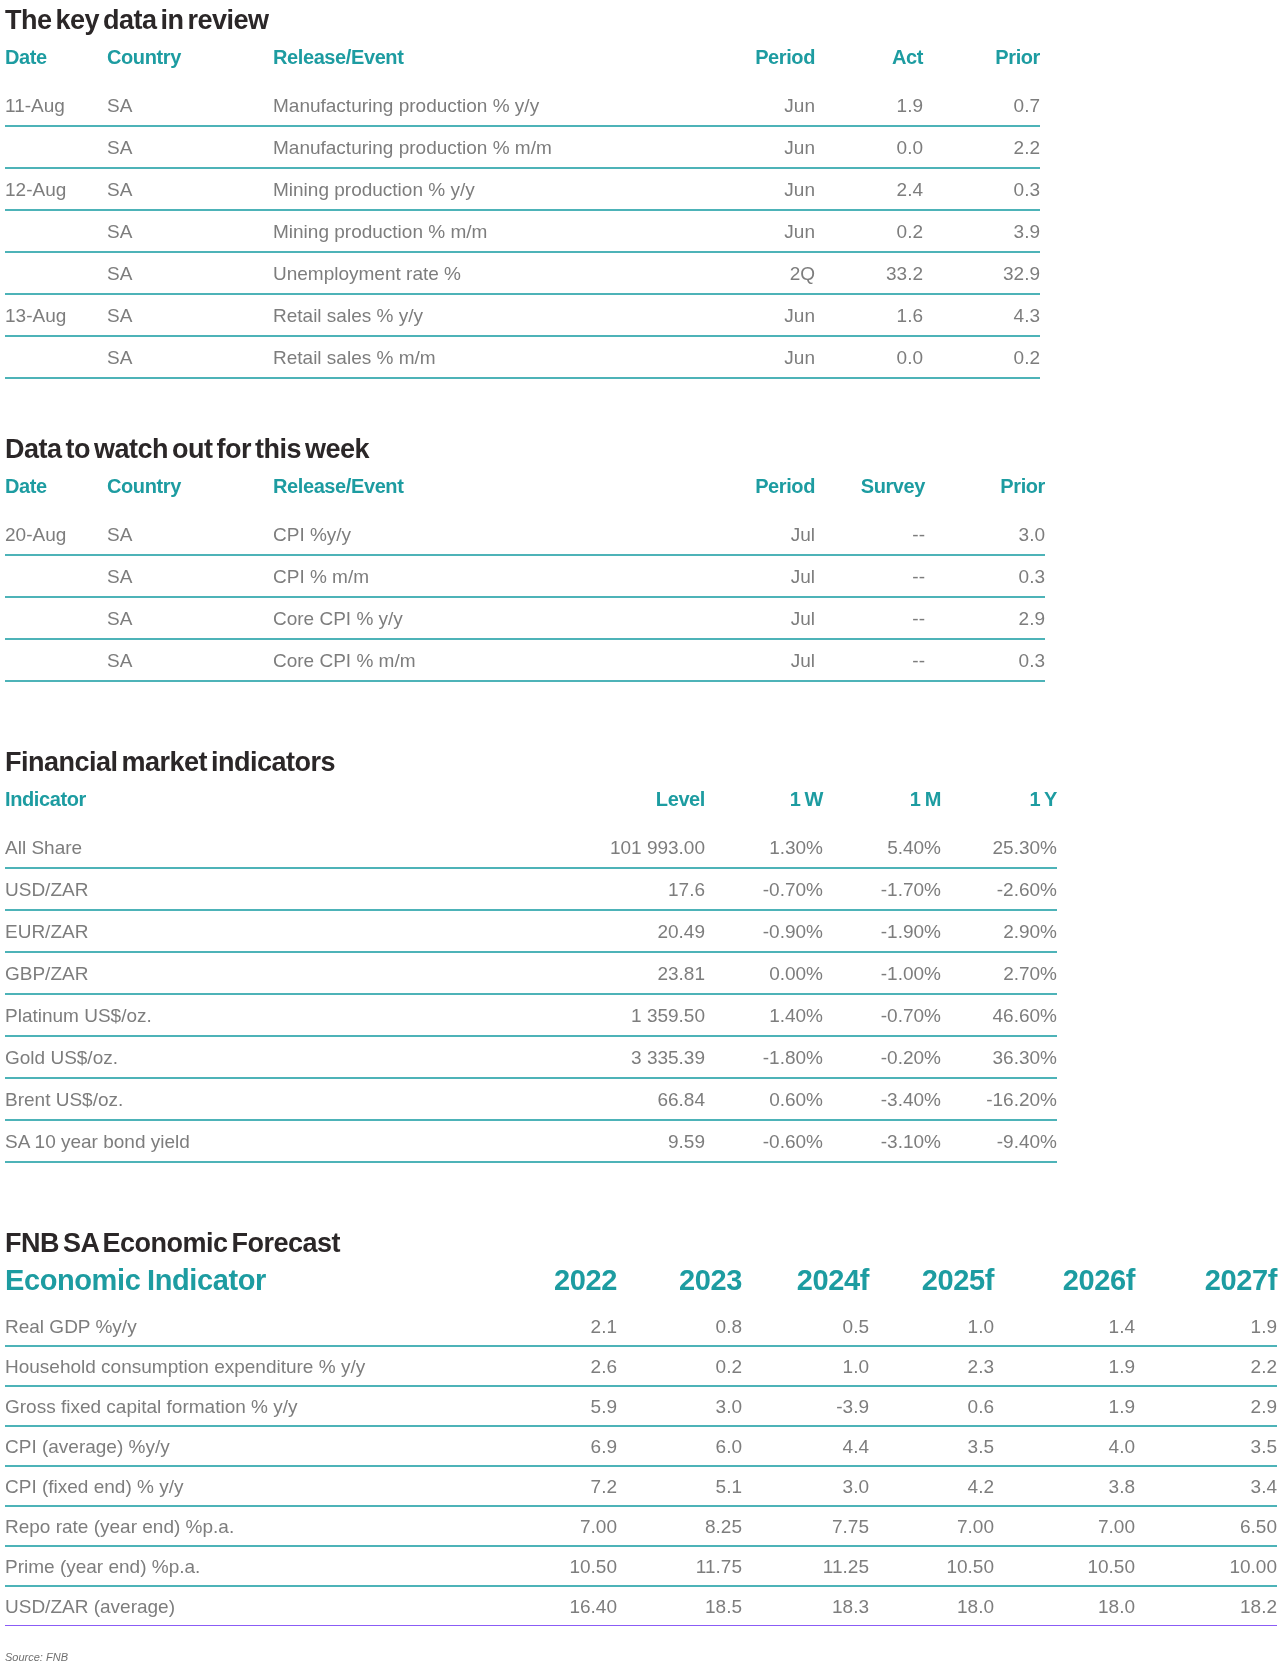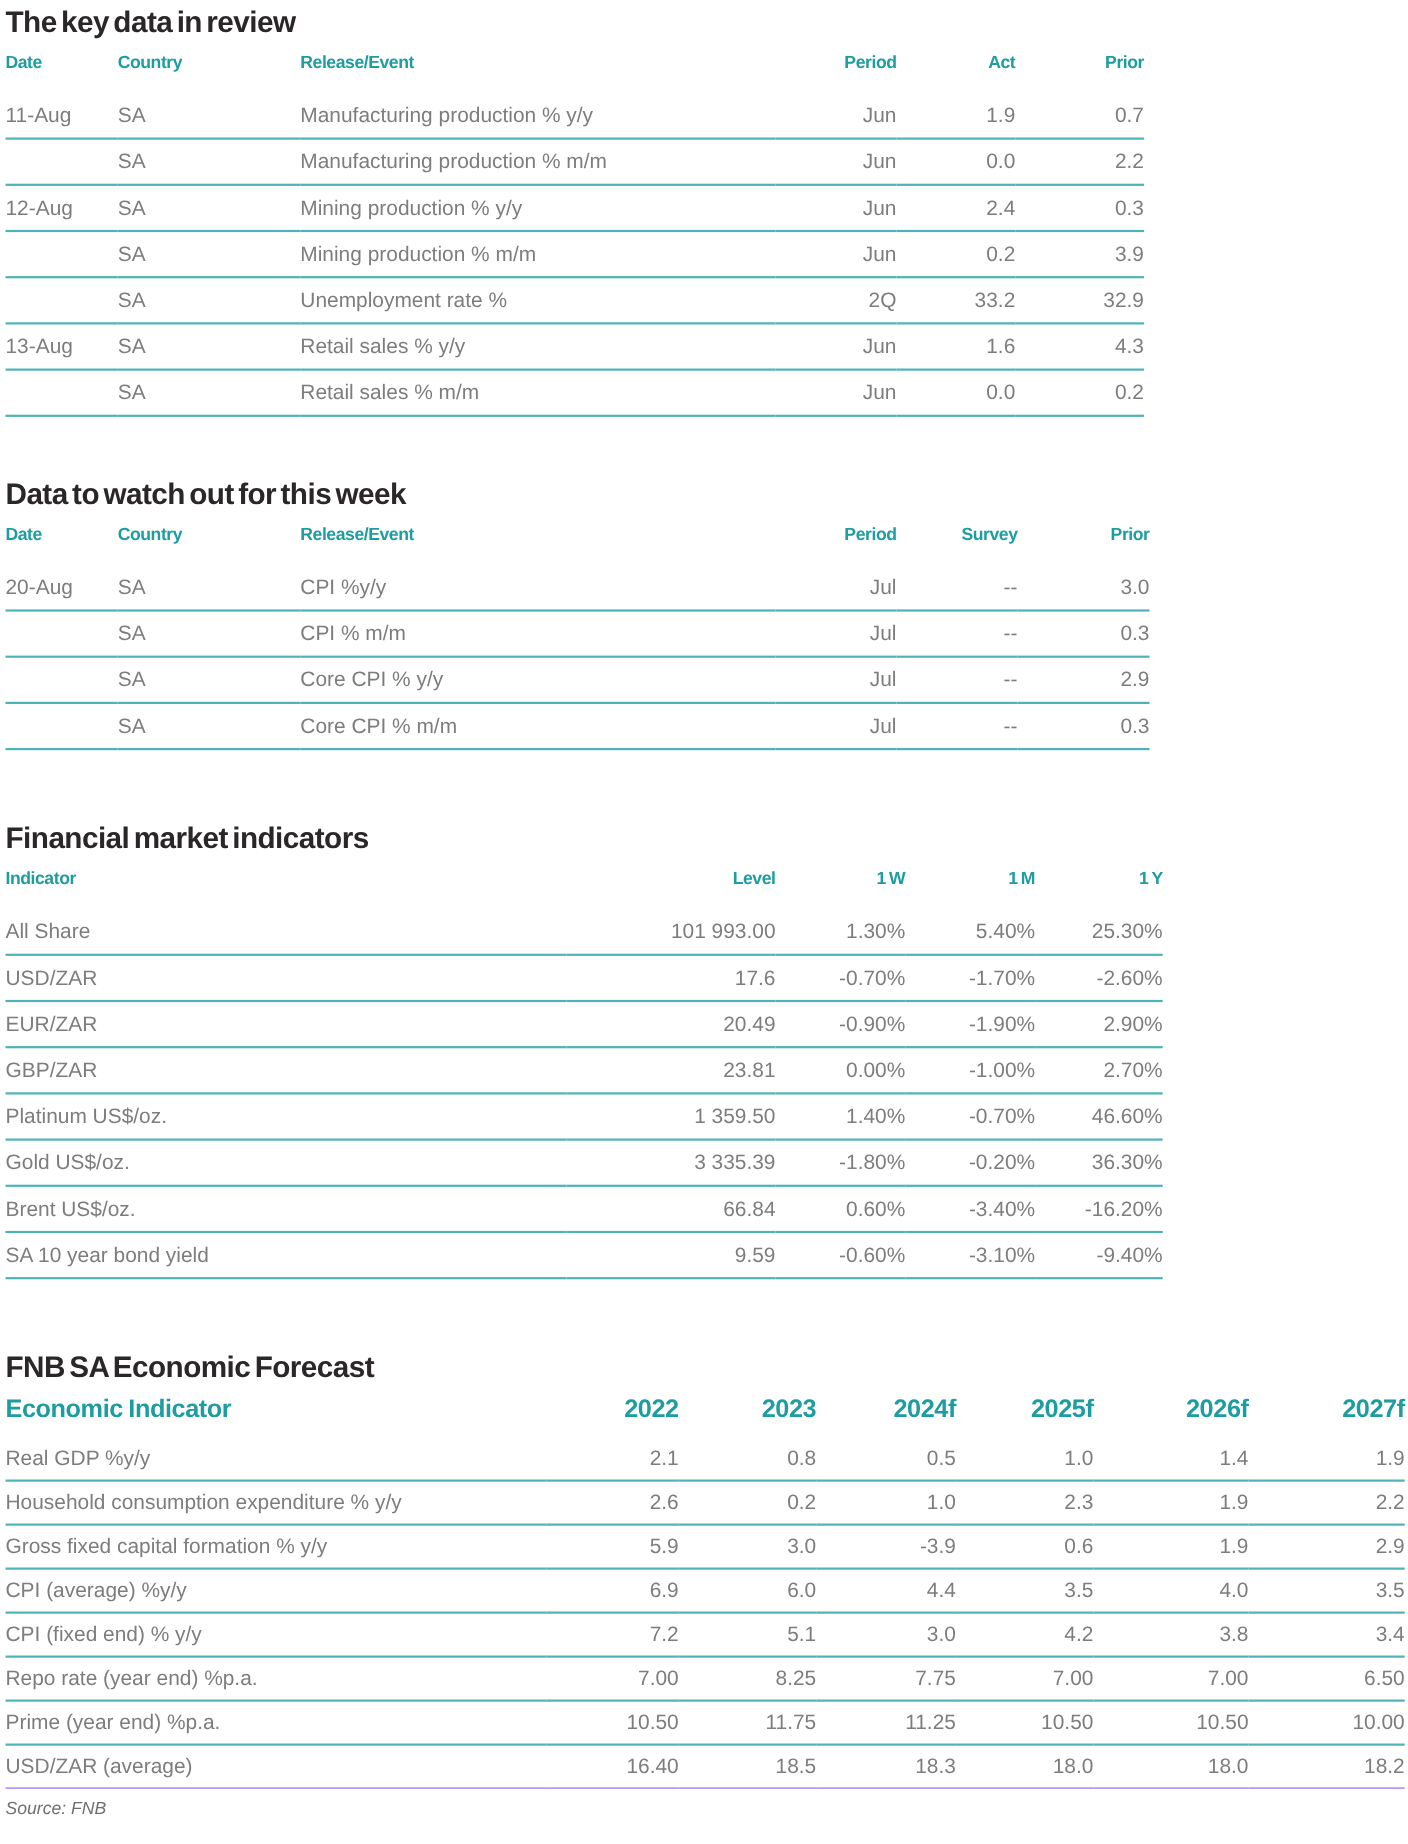--- a/index.html
+++ b/index.html
@@ -19,21 +19,21 @@
     color:#2b2728;
     letter-spacing:-0.5px;
     word-spacing:-3px;
   }
   table { border-collapse:collapse; table-layout:fixed; margin-top:14px; }
   th {
     text-align:left;
     vertical-align:bottom;
     color:#1d9ca1;
     font-weight:bold;
-    font-size:16px;
+    font-size:20px;
     line-height:23px;
     letter-spacing:-0.4px;
     word-spacing:-1px;
     padding:0 0 16px 0;
   }
   td {
     font-size:19px;
     line-height:22px;
     color:#7d7d7d;
     padding:10px 0 8px 0;
@@ -60,37 +60,37 @@
   
   .t3 { width:1052px; }
   .t3 th:nth-child(2) { width:190px; }
   .t3 th:nth-child(3) { width:118px; }
   .t3 th:nth-child(4) { width:118px; }
   .t3 th:nth-child(5) { width:116px; }
   .t3 th:not(:first-child), .t3 td:not(:first-child) { text-align:right; }
   .t3 td { padding:10px 0 8px 0; }
   
   .t4 { width:1272px; margin-top:12px; }
-  .t4 th { font-size:23px; line-height:26px; padding-bottom:14px;margin-top:17px; }
+  .t4 th { font-size:29px; line-height:26px; padding-bottom:14px;margin-top:17px; }
   .t4 th:nth-child(2) { width:120px; }
   .t4 th:nth-child(3) { width:125px; }
   .t4 th:nth-child(4) { width:127px; }
   .t4 th:nth-child(5) { width:125px; }
   .t4 th:nth-child(6) { width:141px; }
   .t4 th:nth-child(7) { width:142px; }
   .t4 th:not(:first-child), .t4 td:not(:first-child) { text-align:right; }
   .t4 td { padding:9px 0 7px 0; }
   .t4 tbody tr:last-child td { border-bottom:1px solid #8b5cf6; }
 
   .gap-2 { margin-top:58px; }
   .gap-3 { margin-top:68px; }
   .gap-4 { margin-top:68px; }
   .source {
-    margin:12px 0 0 0;
-    font-size:16px;
+    margin:24px 0 0 0;
+    font-size:11px;
     line-height:14px;
     font-style:italic;
     color:#6f6f6f;
   }
 </style>
 </head>
 <body>
 
 <section>
   <h2 class="section-title">The key data in review</h2>

